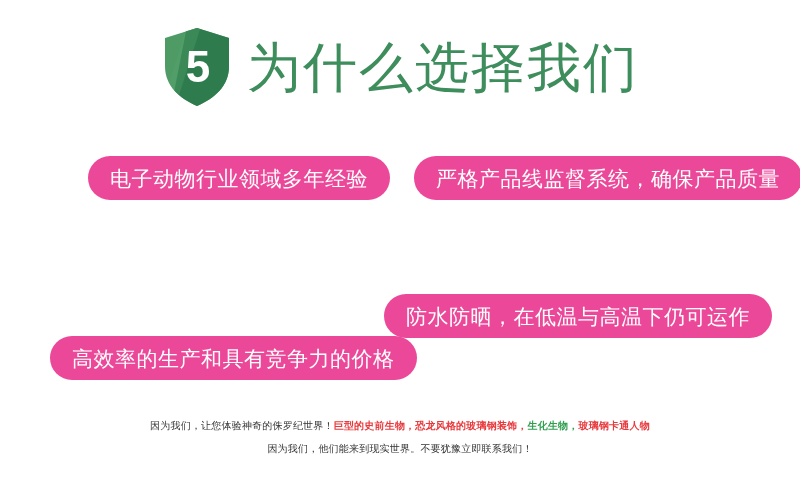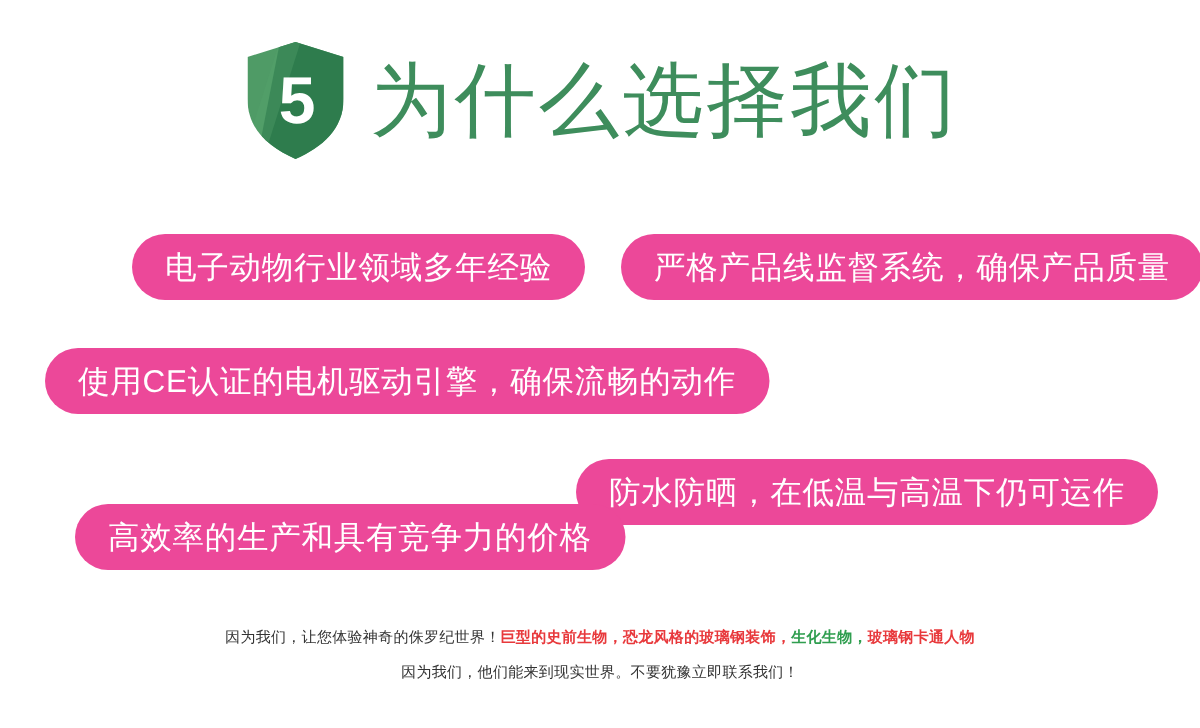--- a/index.html
+++ b/index.html
@@ -66,21 +66,21 @@
     display: flex;
     align-items: center;
     justify-content: center;
     padding: 0 22px;
     white-space: nowrap;
     height: 44px;
   }
   .pill-0 { left: 88px;  top: 156px; }
   .pill-1 { left: 414px; top: 156px; }
   .pill-2 { left: 30px;  top: 232px; }
-  .pill-3 { left: 384px; top: 306px; }
+  .pill-3 { left: 384px; top: 294px; }
   .pill-4 { left: 50px;  top: 336px; }
 
   
   .footer {
     position: absolute;
     left: 0;
     top: 414px;
     width: 800px;
     text-align: center;
     font-size: 10px;
@@ -115,21 +115,20 @@
       </svg>
     </div>
 
     <div class="header-title">为什么选择我们</div>
   </div>
 
   <div class="pill pill-0">电子动物行业领域多年经验</div>
 
   <div class="pill pill-1">严格产品线监督系统，确保产品质量</div>
 
-  <div class="pill pill-2">使用CE认证的电机驱动引擎，确保流畅的动作</div>
 
   <div class="pill pill-3">防水防晒，在低温与高温下仍可运作</div>
 
   <div class="pill pill-4">高效率的生产和具有竞争力的价格</div>
 
   <div class="footer">
     <span class="footer-line">
       <span>因为我们，让您体验神奇的侏罗纪世界！</span><span class="hl-red">巨型的史前生物，恐龙风格的玻璃钢装饰，</span><span class="hl-green">生化生物，</span><span class="hl-red">玻璃钢卡通人物</span>
     </span>
     <span class="footer-line">因为我们，他们能来到现实世界。不要犹豫立即联系我们！</span>

